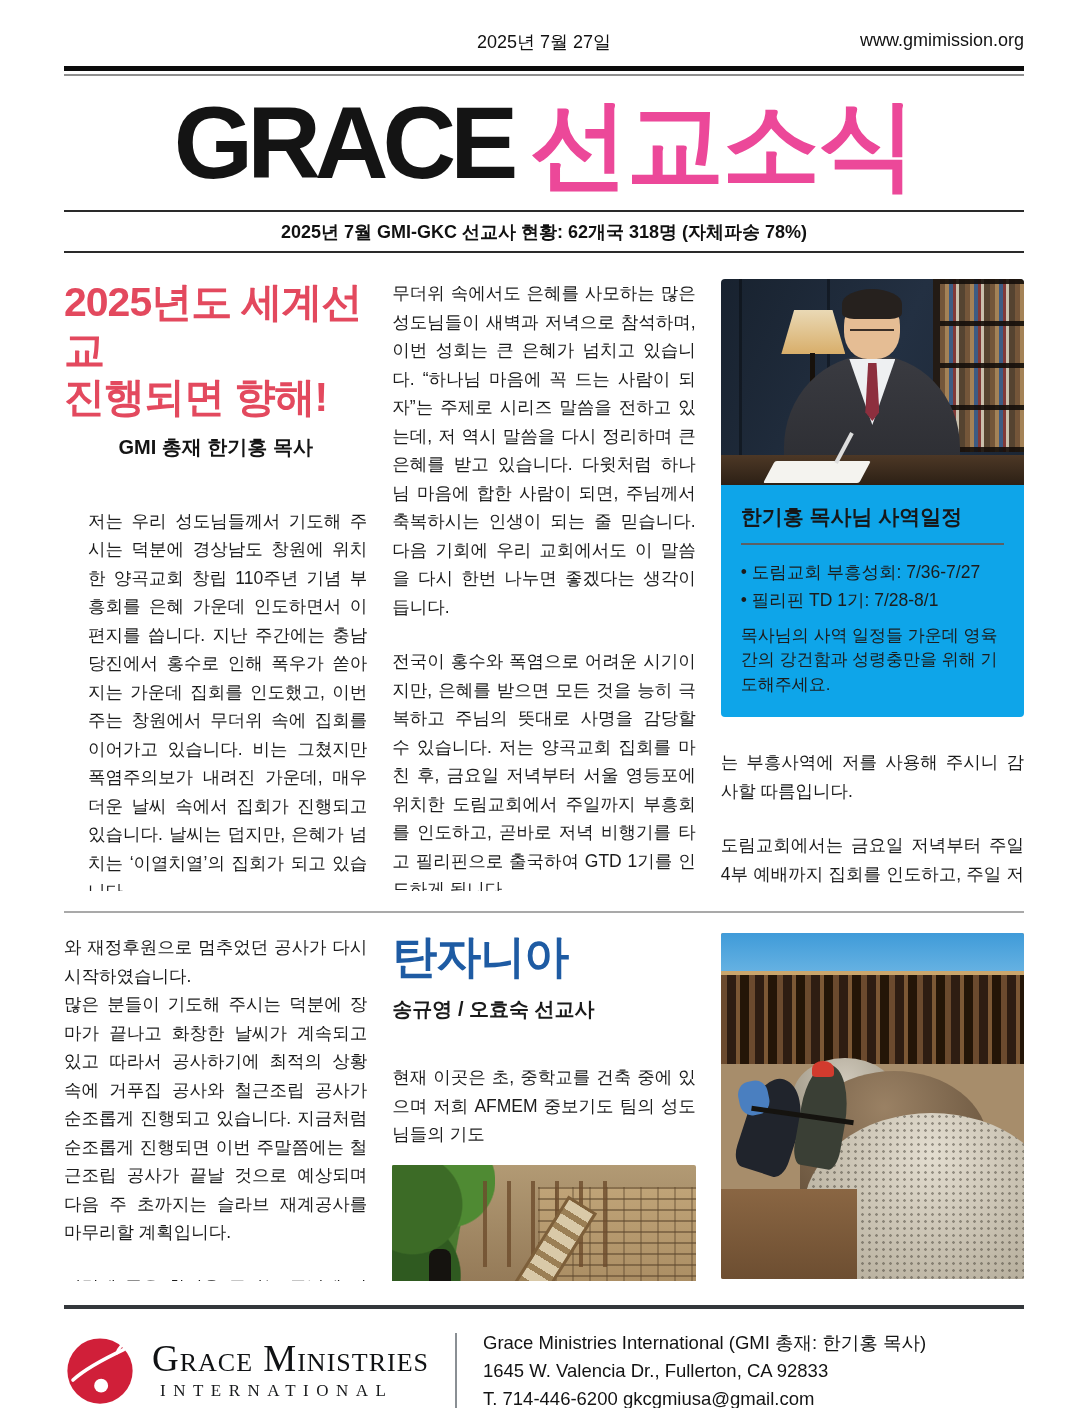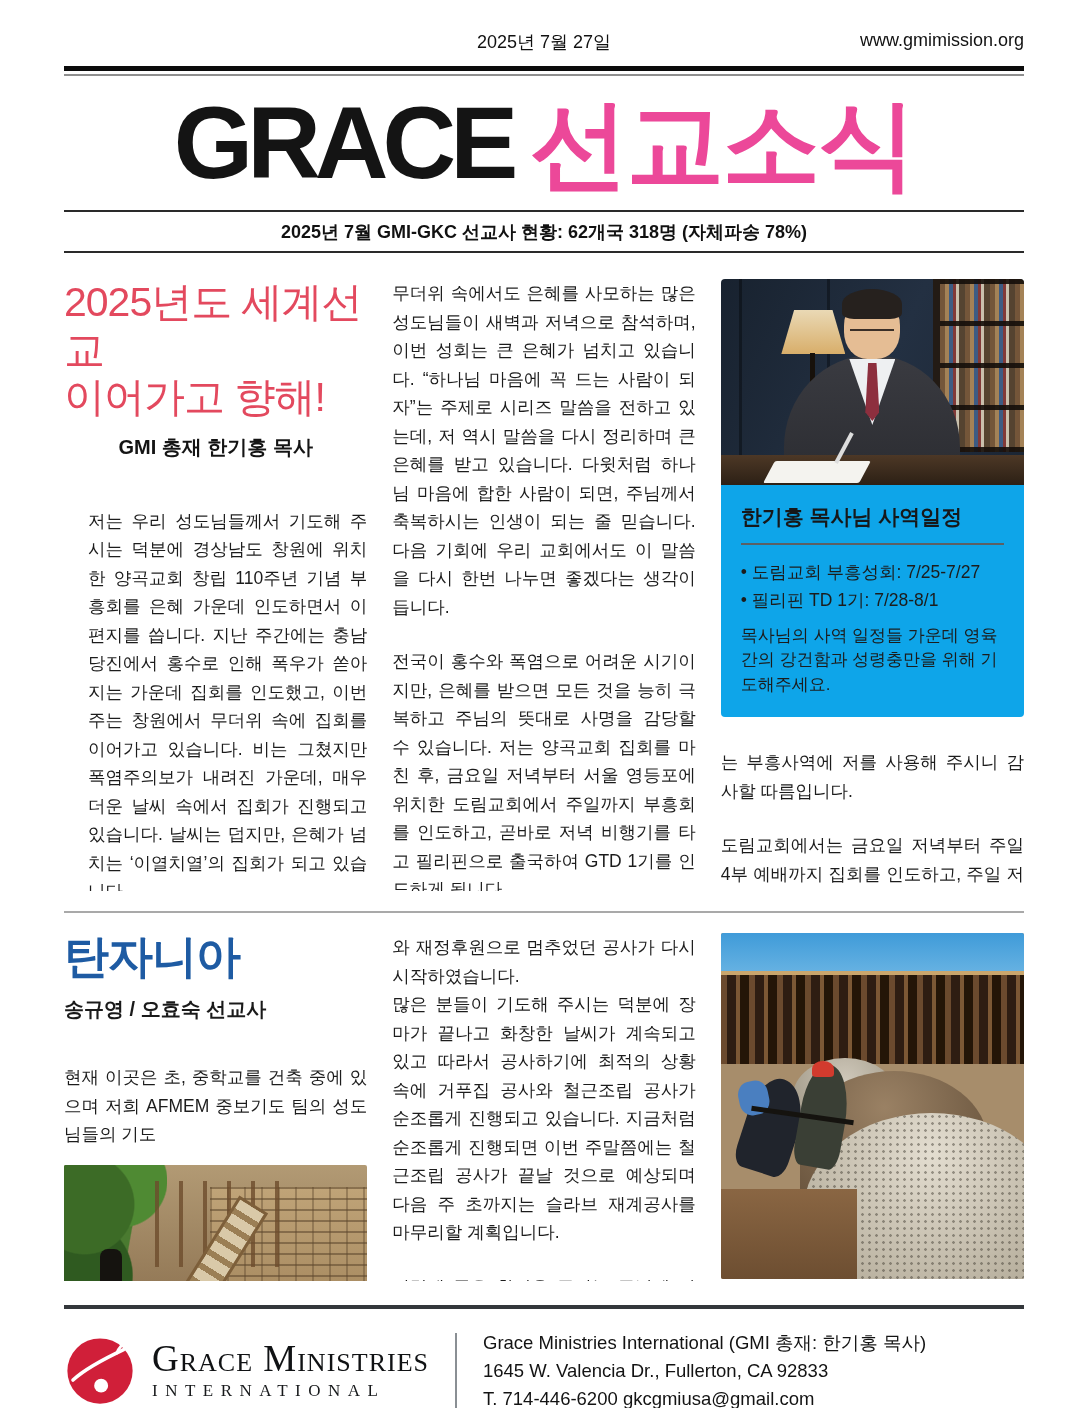--- a/index.html
+++ b/index.html
@@ -21,21 +21,21 @@
   .rule-thin { margin:16px 64px 0 64px; border-top:2px solid #2a2a2a; }
   .status-line { text-align:center; font-size:18px; font-weight:700; padding:8px 0 7px 0; color:#111; }
 
   
   .grid3 { display:grid; grid-template-columns:repeat(3,1fr); gap:25px; margin:26px 64px 0 64px; }
   .top-grid { height:612px; overflow:hidden; }
   .col { overflow:hidden; }
   .col p { font-size:17.5px; line-height:1.63; text-align:justify; word-break:normal; color:#1c1c1c; }
   .gap-b { margin-bottom:26px; }
 
-  .headline-red { color:#e3495e; font-size:41px; line-height:1.16; font-weight:400; letter-spacing:-1px; }
+  .headline-red { color:#e3495e; font-size:41px; line-height:1.16; font-weight:700; letter-spacing:-1px; }
   .byline { font-size:20px; font-weight:700; margin-top:12px; color:#141414;text-align:center; }
   .lead-space { margin-top:46px;margin-left:24px; }
 
   
   .pastor-card { border-radius:4px; overflow:hidden; }
   .photo-pastor { position:relative; height:206px; background:linear-gradient(115deg,#18222f 0%,#233042 52%,#1b2533 100%); overflow:hidden; }
   .wall-panel { position:absolute; left:6%; top:0; width:30%; height:100%; border-left:3px solid rgba(0,0,0,.35); border-right:3px solid rgba(0,0,0,.35); }
   .bookshelf { position:absolute; right:0; top:0; width:30%; height:84%;
     background:
       repeating-linear-gradient(180deg, rgba(20,12,6,.9) 0 5px, rgba(0,0,0,0) 5px 42px),
@@ -102,21 +102,21 @@
   .tz2-worker1::before { content:""; position:absolute; left:-14px; top:10px; width:30px; height:34px; background:#4a7fc0; border-radius:40%; transform:rotate(-30deg); }
   .tz2-worker2 { position:absolute; left:26%; top:38%; width:46px; height:104px; background:#3a3f35; border-radius:45% 55% 20% 20%; transform:rotate(10deg); }
   .tz2-cap { position:absolute; left:30%; top:37%; width:22px; height:16px; background:#d23b2e; border-radius:50% 50% 20% 20%; }
   .tz2-bar { position:absolute; left:10%; top:52%; width:34%; height:5px; background:#15130f; transform:rotate(8deg); }
 
   
   .footer-rule { margin:24px 64px 0 64px; border-top:4px solid #33373b; }
   .footer { display:flex; align-items:center; margin:20px 64px 0 64px; gap:26px; }
   .logo-wrap { display:flex; align-items:center; gap:16px; flex:0 0 auto; }
   .logo-text .l1 { font-family:"Liberation Serif", serif; font-variant:small-caps; font-size:37px; letter-spacing:1px; color:#101214; line-height:1; }
-  .logo-text .l2 { font-family:"Liberation Serif", serif; font-size:17px; letter-spacing:7.5px; color:#17191b; margin-top:4px; }
+  .logo-text .l2 { font-family:"Liberation Serif", serif; font-size:17px; letter-spacing:7.5px; color:#17191b; margin-top:4px;margin-left:8px; }
   .footer-div { width:0; height:76px; border-left:2px solid #8a8f94; flex:0 0 auto; }
   .footer-addr { font-size:18.5px; line-height:1.5; color:#131313; }
 </style>
 </head>
 <body>
 
 <div class="page">
 
   <div class="top-row">
     <div class="top-date">2025년 7월 27일</div>
@@ -131,21 +131,21 @@
 
   <div class="rule-thin"></div>
   <div class="status-line">2025년 7월 GMI-GKC 선교사 현황: 62개국 318명 (자체파송 78%)</div>
   <div class="rule-thin" style="margin-top:0;"></div>
 
   <div class="grid3 top-grid">
 
     <div class="col">
       <h1 class="headline-red">
         <span style="display:block">2025년도 세계선교</span>
-        <span style="display:block">이어가고 향해!</span>
+        <span style="display:block">진행되면 향해!</span>
       </h1>
       <div class="byline">GMI 총재 한기홍 목사</div>
       <p class="lead-space">저는 우리 성도님들께서 기도해 주시는 덕분에 경상남도 창원에 위치한 양곡교회 창립 110주년 기념 부흥회를 은혜 가운데 인도하면서 이 편지를 씁니다. 지난 주간에는 충남 당진에서 홍수로 인해 폭우가 쏟아지는 가운데 집회를 인도했고, 이번 주는 창원에서 무더위 속에 집회를 이어가고 있습니다. 비는 그쳤지만 폭염주의보가 내려진 가운데, 매우 더운 날씨 속에서 집회가 진행되고 있습니다. 날씨는 덥지만, 은혜가 넘치는 ‘이열치열’의 집회가 되고 있습니다.</p>
       <p>이곳 창원 양곡교회는 창립 110주년을 맞은 역사가 깊은 교회입니다. 43년 전, 지용수 목사님께서 부임하실 당시만 해도 100여 명이 모이는 시골 교회였으나, 지금은 5천 석 규모의 성전을 건축하고 큰 부흥을 이루어 경남 지역에서 가장 큰 교회로 성장하였습니다. 지역 사회에 빛과 소금의 역할을 감당하는 영향력 있는 교회가 되었습니다.</p>
     </div>
 
     <div class="col">
       <p class="gap-b">무더위 속에서도 은혜를 사모하는 많은 성도님들이 새벽과 저녁으로 참석하며, 이번 성회는 큰 은혜가 넘치고 있습니다. “하나님 마음에 꼭 드는 사람이 되자”는 주제로 시리즈 말씀을 전하고 있는데, 저 역시 말씀을 다시 정리하며 큰 은혜를 받고 있습니다. 다윗처럼 하나님 마음에 합한 사람이 되면, 주님께서 축복하시는 인생이 되는 줄 믿습니다. 다음 기회에 우리 교회에서도 이 말씀을 다시 한번 나누면 좋겠다는 생각이 듭니다.</p>
       <p class="gap-b">전국이 홍수와 폭염으로 어려운 시기이지만, 은혜를 받으면 모든 것을 능히 극복하고 주님의 뜻대로 사명을 감당할 수 있습니다. 저는 양곡교회 집회를 마친 후, 금요일 저녁부터 서울 영등포에 위치한 도림교회에서 주일까지 부흥회를 인도하고, 곧바로 저녁 비행기를 타고 필리핀으로 출국하여 GTD 1기를 인도하게 됩니다.</p>
 
@@ -166,53 +166,53 @@
             <div class="man-hair"></div>
             <div class="man-glasses"></div>
           </div>
           <div class="desk-band"></div>
           <div class="paper-sheet"></div>
           <div class="pen"></div>
         </div>
         <div class="sched-box">
           <div class="sched-title">한기홍 목사님 사역일정</div>
           <div class="sched-list">
-            <div>• 도림교회 부흥성회: 7/25-7/27</div>
+            <div>• 도림교회 부흥성회: 7/36-7/27</div>
             <div>• 필리핀 TD 1기: 7/28-8/1</div>
           </div>
           <div class="sched-note">목사님의 사역 일정들 가운데 영육간의 강건함과 성령충만을 위해 기도해주세요.</div>
         </div>
       </div>
       <p class="after-card gap-b">는 부흥사역에 저를 사용해 주시니 감사할 따름입니다.</p>
       <p>도림교회에서는 금요일 저녁부터 주일 4부 예배까지 집회를 인도하고, 주일 저녁에는 필리핀 클락으로 출발해 GTD 1기를 섬기게 됩니다. 그리고 다음 주 금요일에는 필리핀 사역을 마치고 한국에 도착한 후, GMI 은혜교회 금요 성령집회를 인도하고, 토요일에 귀국하게 됩니다.</p>
     </div>
   </div>
 
   <div class="section-rule"></div>
 
   <div class="grid3 bottom-grid">
+
+    <div class="col">
+      <p>와 재정후원으로 멈추었던 공사가 다시 시작하였습니다.</p>
+      <p>많은 분들이 기도해 주시는 덕분에 장마가 끝나고 화창한 날씨가 계속되고 있고 따라서 공사하기에 최적의 상황 속에 거푸집 공사와 철근조립 공사가 순조롭게 진행되고 있습니다. 지금처럼 순조롭게 진행되면 이번 주말쯤에는 철근조립 공사가 끝날 것으로 예상되며 다음 주 초까지는 슬라브 재계공사를 마무리할 계획입니다.</p>
+      <p style="margin-top:26px;">이렇게 좋은 환경을 주시는 주님께 감사드리며 저희를 위해 계속 건축재정을 공급해 주시며 도우심에 진심으로 감사드립니다.</p>
+    </div>
 
     <div class="col">
       <h2 class="headline-blue">탄자니아</h2>
       <div class="byline2">송규영 / 오효숙 선교사</div>
       <p class="tz-lead">현재 이곳은 초, 중학교를 건축 중에 있으며 저희 AFMEM 중보기도 팀의 성도님들의 기도</p>
       <div class="photo-frame photo-tz1">
         <div class="tz1-trees"></div>
         <div class="tz1-wall"></div>
         <div class="tz1-poles"></div>
         <div class="tz1-stair"></div>
 
         <div class="tz1-person"></div>
       </div>
-    </div>
-
-    <div class="col">
-      <p>와 재정후원으로 멈추었던 공사가 다시 시작하였습니다.</p>
-      <p>많은 분들이 기도해 주시는 덕분에 장마가 끝나고 화창한 날씨가 계속되고 있고 따라서 공사하기에 최적의 상황 속에 거푸집 공사와 철근조립 공사가 순조롭게 진행되고 있습니다. 지금처럼 순조롭게 진행되면 이번 주말쯤에는 철근조립 공사가 끝날 것으로 예상되며 다음 주 초까지는 슬라브 재계공사를 마무리할 계획입니다.</p>
-      <p style="margin-top:26px;">이렇게 좋은 환경을 주시는 주님께 감사드리며 저희를 위해 계속 건축재정을 공급해 주시며 도우심에 진심으로 감사드립니다.</p>
     </div>
 
     <div class="col">
       <div class="photo-frame photo-tz2">
         <div class="tz2-sky"></div>
         <div class="tz2-beam"></div>
         <div class="tz2-form"></div>
         <div class="tz2-mound-grey"></div>
         <div class="tz2-mound-brown"></div>
         <div class="tz2-gravel-light"></div>

